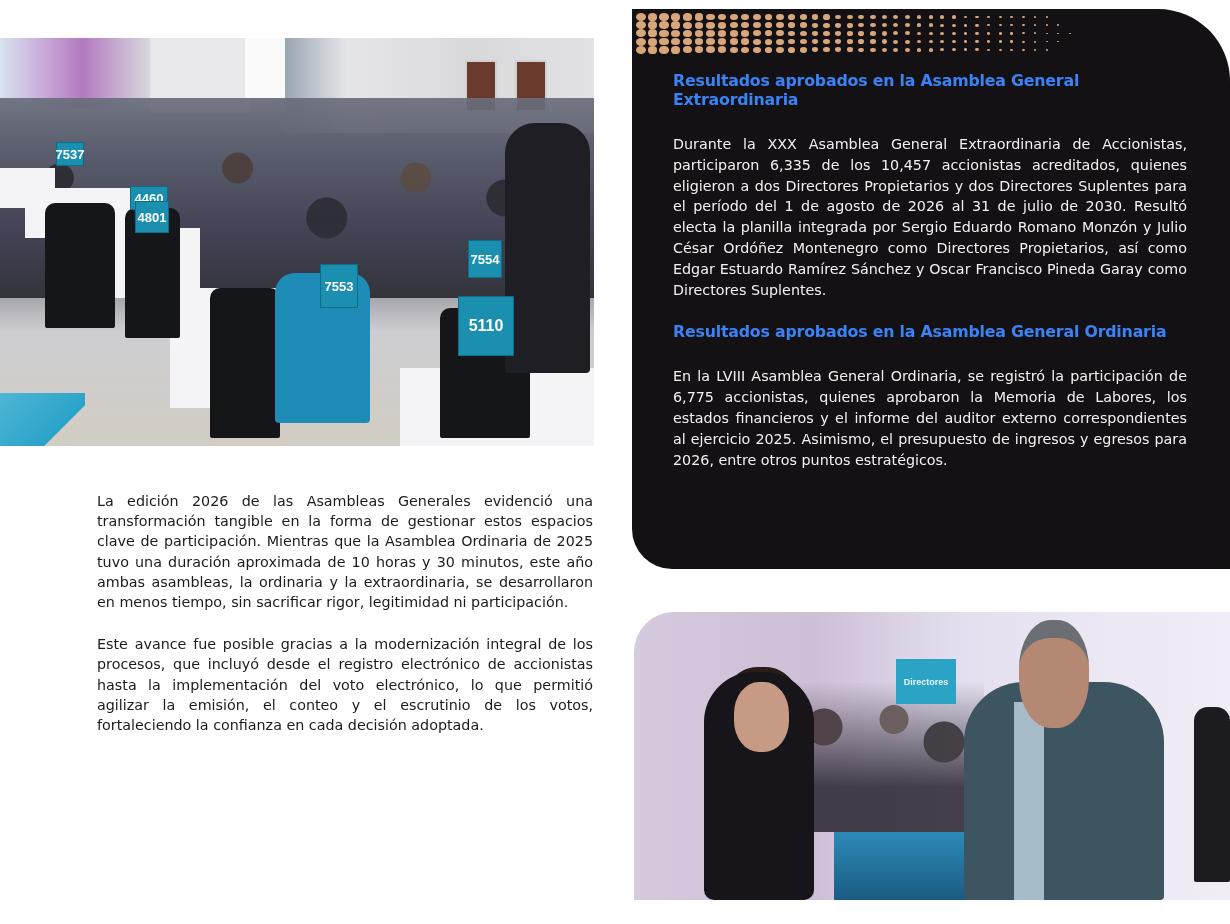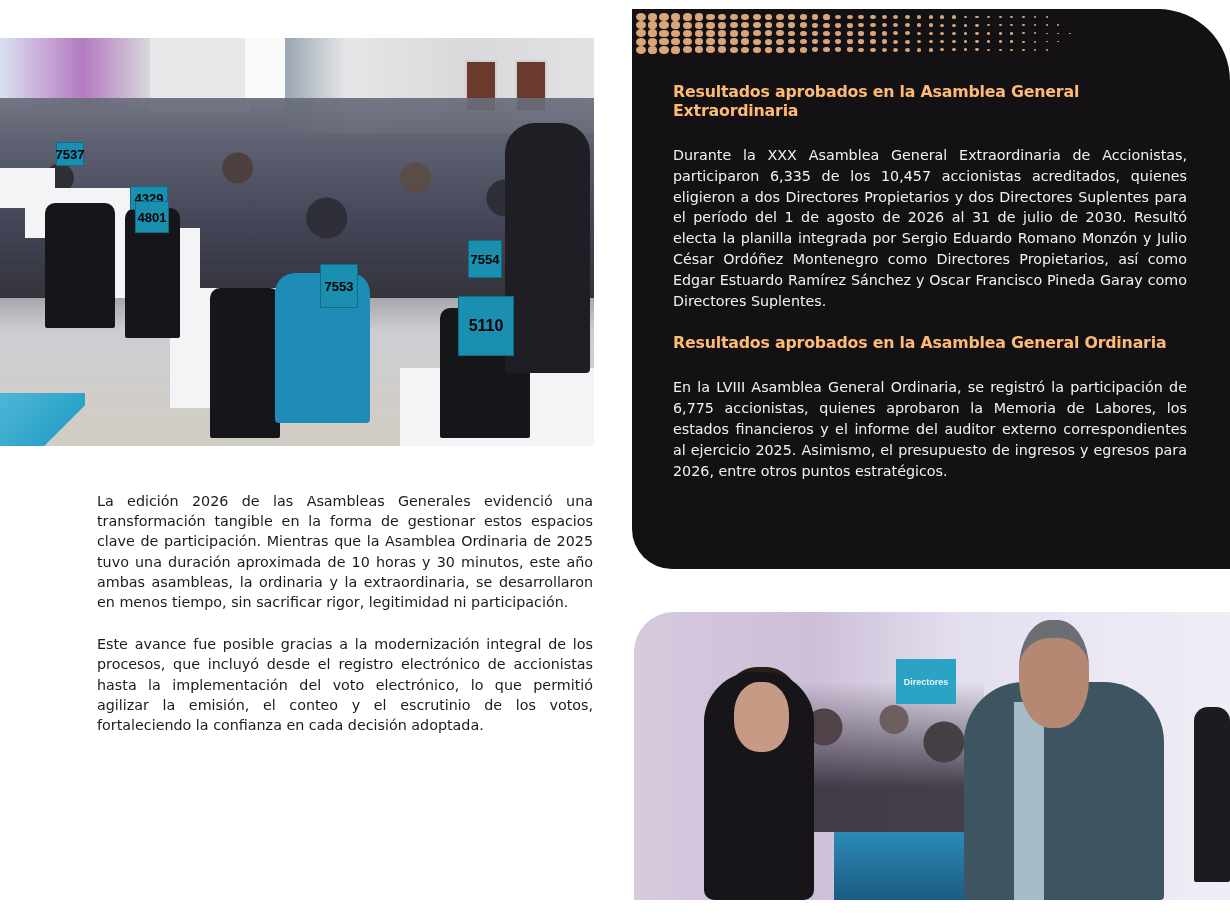--- a/index.html
+++ b/index.html
@@ -28,21 +28,21 @@
       radial-gradient(circle at 25% 55%, #3a3440 0 18px, transparent 19px),
       radial-gradient(circle at 40% 35%, #4a3e3a 0 15px, transparent 16px),
       radial-gradient(circle at 55% 60%, #2c2c36 0 20px, transparent 21px),
       radial-gradient(circle at 70% 40%, #5a4a44 0 15px, transparent 16px),
       radial-gradient(circle at 85% 50%, #2a2c34 0 18px, transparent 19px),
       linear-gradient(180deg, #6a6e7c 0%, #45475a 60%, #2a2a32 100%);
     opacity: 0.92; }
   .photo-hall .table { position:absolute; background:#f4f4f6; }
   .photo-hall .chair { position:absolute; background:#15161a; border-radius:10px 10px 2px 2px; }
   .photo-hall .placard {
-    position:absolute; background:#1a8fb0; color:#000000; font-weight:bold;
+    position:absolute; background:#1a8fb0; color:#ffffff; font-weight:bold;
     font-family:"Liberation Sans", sans-serif; font-size:13px;
     display:flex; align-items:center; justify-content:center; border:1px solid #0d6d88;text-align:right;
   }
   .photo-hall .floor-mat { position:absolute; left:0; top:355px; width:85px; height:53px;
     background: linear-gradient(135deg,#4fb7d6 0%, #2aa2c8 70%, transparent 71%); }
   .photo-hall .person-blue { position:absolute; left:275px; top:235px; width:95px; height:150px;
     background:#1f8cb8; border-radius:20px 20px 4px 4px; }
   .photo-hall .person-standing { position:absolute; left:505px; top:85px; width:85px; height:250px;
     background:#1e1e24; border-radius:30px 30px 4px 4px; }
 
@@ -53,21 +53,21 @@
 
   
   .dark-panel {
     position:absolute; left:632px; top:9px; width:598px; height:560px;
     background:#141114; border-radius:0 72px 0 0;
     border-bottom-left-radius: 40px;
   }
   .dots { position:absolute; left:4px; top:4px; width:460px; height:42px; }
   .dot { position:absolute; background:#d9a679; border-radius:50%; }
   .panel-text { position:absolute; left:41px; top:62px; width:514px; color:#f3f1ef; }
-  .panel-text h2 { margin:11px 0 25px 0; font-size:15.8px; font-weight:bold; letter-spacing:-0.2px; color:#fdba74; }
+  .panel-text h2 { margin:0 0 25px 0; font-size:15.8px; font-weight:bold; letter-spacing:-0.2px; color:#3b82f6; }
   .panel-text p { margin:0 0 22px 0; font-size:14.3px; line-height:20.8px; text-align:justify; }
   .panel-text h2.second { margin-top:2px; }
 
   
   .photo-desk {
     position:absolute; left:634px; top:612px; width:596px; height:288px;
     border-radius:40px 0 0 0; overflow:hidden;
     background: linear-gradient(90deg,#d6cadf 0%, #cdbfd6 30%, #e4dff0 55%, #ece8f4 80%, #f0edf6 100%);
   }
   .photo-desk .woman { position:absolute; left:70px; top:60px; width:110px; height:228px;
@@ -112,21 +112,21 @@
   <div class="table" style="left:85px; top:190px; width:115px; height:70px;"></div>
   <div class="table" style="left:170px; top:250px; width:110px; height:120px;"></div>
   <div class="table" style="left:400px; top:330px; width:194px; height:78px;"></div>
   <div class="chair" style="left:45px; top:165px; width:70px; height:125px;"></div>
   <div class="chair" style="left:125px; top:170px; width:55px; height:130px;"></div>
   <div class="chair" style="left:210px; top:250px; width:70px; height:150px;"></div>
   <div class="chair" style="left:440px; top:270px; width:90px; height:130px;"></div>
   <div class="person-blue"></div>
   <div class="person-standing"></div>
   <div class="placard" style="left:56px; top:104px; width:26px; height:22px;">7537</div>
-  <div class="placard" style="left:130px; top:148px; width:36px; height:22px;">4329</div>
+  <div class="placard" style="left:130px; top:148px; width:36px; height:22px;">4460</div>
   <div class="placard" style="left:135px; top:163px; width:32px; height:30px;">4801</div>
   <div class="placard" style="left:468px; top:202px; width:32px; height:36px;">7554</div>
   <div class="placard" style="left:320px; top:226px; width:36px; height:42px;">7553</div>
   <div class="placard" style="left:458px; top:258px; width:54px; height:58px; font-size:16px;">5110</div>
   <div class="placard" style="left:574px; top:238px; width:20px; height:52px;margin-left:36px;">75</div>
   <div class="floor-mat"></div>
 </div>
 
 <div class="left-text">
   <p>La edición 2026 de las Asambleas Generales evidenció una transformación tangible en la forma de gestionar estos espacios clave de participación. Mientras que la Asamblea Ordinaria de 2025 tuvo una duración aproximada de 10 horas y 30 minutos, este año ambas asambleas, la ordinaria y la extraordinaria, se desarrollaron en menos tiempo, sin sacrificar rigor, legitimidad ni participación.</p>

